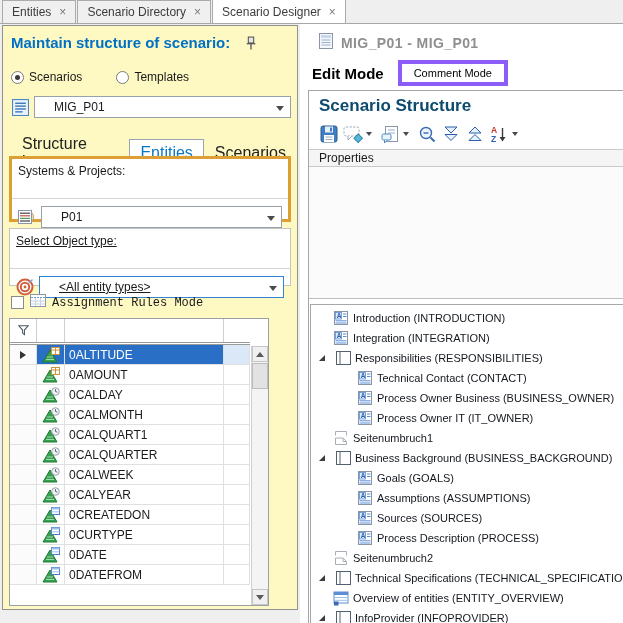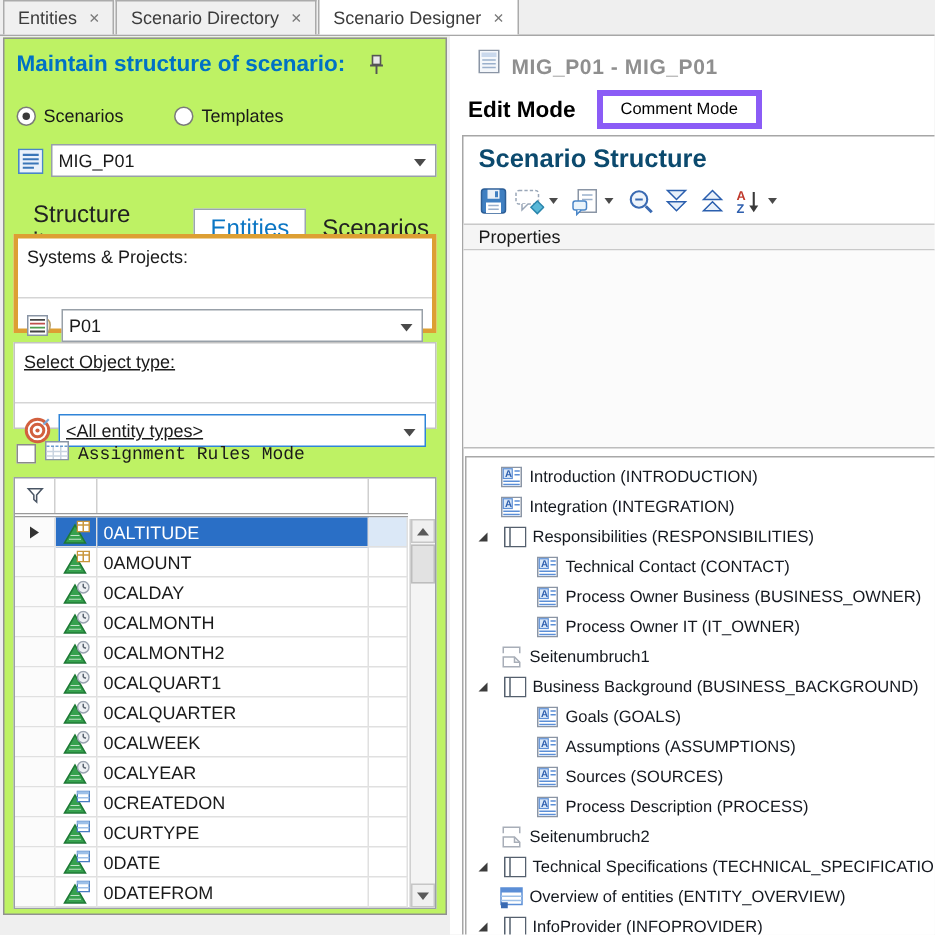--- a/index.html
+++ b/index.html
@@ -6,50 +6,50 @@
   html,body { width:623px; height:623px; }
   body { position:relative; background:#efefef; font-family:"Liberation Sans", sans-serif; color:#1a1a1a; overflow:hidden; }
 
   
   .tabbar { position:absolute; left:0; top:0; width:623px; height:24px; background:#efefef; border-bottom:1px solid #a7a7a7; display:flex; align-items:flex-end; padding-left:2px; }
   .ttab { height:23px; display:flex; align-items:center; gap:8px; padding:0 9px; font-size:12px; color:#3c3c3c; background:#f0f0f0; border:1px solid #ababab; border-bottom:none; margin-right:1px; position:relative; }
   .ttab.active { background:#ffffff; height:24px; z-index:2; }
   .ttab .x { color:#7a7a7a; font-size:12px; line-height:1; }
 
   
-  .lpanel { position:absolute; left:2px; top:25px; width:296px; height:585px; background:#bef264; border:1px solid #919191; }
+  .lpanel { position:absolute; left:2px; top:25px; width:296px; height:585px; background:#fef9c3; border:1px solid #919191; }
   .lp-title { position:absolute; left:8px; top:8px; font-size:15px; font-weight:bold; color:#0071c5; }
   .pin { position:absolute; left:242px; top:10px; width:12px; height:15px; }
 
   .radios { position:absolute; left:8px; top:44px; display:flex; gap:34px; font-size:12px; }
   .radio { display:flex; align-items:center; gap:5px; }
   .rdot { width:13px; height:13px; border:1px solid #7a7a7a; border-radius:50%; background:#fff; position:relative; }
   .radio.on .rdot::after { content:""; position:absolute; left:3px; top:3px; width:5px; height:5px; border-radius:50%; background:#3a3a3a; }
 
   .comborow { position:absolute; left:6px; top:70px; width:282px; height:22px; display:flex; align-items:center; }
-  .combo { flex:1; height:22px; border:1px solid #98a0a8; background:#fff; display:flex; align-items:center; font-size:12px; padding-left:4px; position:relative; }
+  .combo { flex:1; height:22px; border:1px solid #98a0a8; background:#fff; display:flex; align-items:center; font-size:12px; padding-left:19px; position:relative; }
   .combo .car { position:absolute; right:6px; top:9px; width:0; height:0; border-left:4px solid transparent; border-right:4px solid transparent; border-top:5px solid #4a4a4a; }
   .combo.blue { border-color:#2f84d8; }
   .cicon { width:22px; display:flex; justify-content:center; margin-right:3px; }
 
   .ltabs { position:absolute; left:8px; top:104px; display:flex; align-items:center; font-size:16px; }
   .ltab { padding:4px 10px; color:#222; border:1px solid transparent; }
   .ltab.active { border:1px solid #9aa5b0; background:#fff; color:#0b76c4; }
 
   .group { position:absolute; left:6px; width:282px; background:#fff; }
   .group.sys { top:130px; height:66px; border:3px solid #dd9f33; }
   .group.obj { top:202px; height:58px; border:1px solid #c3c3c3;text-decoration:underline; }
   .glabel { font-size:12px; color:#1a1a1a; padding:5px 0 20px 6px; border-bottom:1px solid #d5d5d5; }
   .grow { display:flex; align-items:center; margin:7px 6px 0 4px; }
 
   .chkrow { position:absolute; left:8px; top:268px; display:flex; align-items:center; gap:6px; font-size:12px;font-family:Liberation Mono, monospace; }
   .chk { width:13px; height:13px; border:1px solid #8a8a8a; background:#fff; }
 
   
-  .egrid { position:absolute; left:6px; top:292px; width:282px; height:288px; border:1px solid #9aa0a6; background:#fff; }
+  .egrid { position:absolute; left:6px; top:292px; width:260px; height:288px; border:1px solid #9aa0a6; background:#fff; }
   .ghead { display:grid; grid-template-columns:27px 28px 1fr 26px; height:24px; margin-right:18px; border-bottom:1px solid #9a9a9a; }
   .ghead .hc { border-right:1px solid #cfcfcf; display:flex; align-items:center; justify-content:center; }
   .hsep { height:2px; background:#fff; border-bottom:1px solid #9a9a9a; margin-right:18px; }
   .erows { margin-right:18px; }
   .erow { display:grid; grid-template-columns:27px 28px 1fr 26px; height:20px; font-size:12px; }
   .erow > div { border-right:1px solid #e0e0e0; border-bottom:1px solid #e0e0e0; display:flex; align-items:center; }
   .c-ind { justify-content:center; background:#fbfbfb; position:relative; }
   .c-ico { justify-content:center; }
   .c-name { padding-left:4px; overflow:hidden; white-space:nowrap; }
   .erow.sel .c-ico, .erow.sel .c-name { background:#2a6fc6; }
@@ -325,41 +325,20 @@
                 <line x1="4.5" y1="4.5" x2="4.5" y2="2.2" stroke="#5a6470"></line>
                 <line x1="4.5" y1="4.5" x2="6.3" y2="5.2" stroke="#5a6470"></line>
               </svg>
 
             </span>
           </div>
           <div class="c-name">0CALMONTH</div>
           <div class="c-x"></div>
         </div>
 
-        <div class="erow norm">
-          <div class="c-ind"></div>
-          <div class="c-ico">
-            <span class="ent-icon clock">
-              <svg width="17" height="16" viewBox="0 0 17 16" style="position:absolute;left:0;top:0">
-                <polygon points="1,15 8,3 15,15" fill="#36a14e" stroke="#1f7a36"></polygon>
-                <line x1="5" y1="10" x2="11" y2="10" stroke="#bfe4c8" stroke-width="0.8"></line>
-                <line x1="4" y1="12.5" x2="12" y2="12.5" stroke="#bfe4c8" stroke-width="0.8"></line>
-              </svg>
-
-              <svg class="ov ov-clock" width="9" height="9" viewBox="0 0 9 9">
-                <circle cx="4.5" cy="4.5" r="3.8" fill="#eef0f4" stroke="#9aa3b0"></circle>
-                <line x1="4.5" y1="4.5" x2="4.5" y2="2.2" stroke="#5a6470"></line>
-                <line x1="4.5" y1="4.5" x2="6.3" y2="5.2" stroke="#5a6470"></line>
-              </svg>
-
-            </span>
-          </div>
-          <div class="c-name">0CALMONTH2</div>
-          <div class="c-x"></div>
-        </div>
 
         <div class="erow norm">
           <div class="c-ind"></div>
           <div class="c-ico">
             <span class="ent-icon clock">
               <svg width="17" height="16" viewBox="0 0 17 16" style="position:absolute;left:0;top:0">
                 <polygon points="1,15 8,3 15,15" fill="#36a14e" stroke="#1f7a36"></polygon>
                 <line x1="5" y1="10" x2="11" y2="10" stroke="#bfe4c8" stroke-width="0.8"></line>
                 <line x1="4" y1="12.5" x2="12" y2="12.5" stroke="#bfe4c8" stroke-width="0.8"></line>
               </svg>

